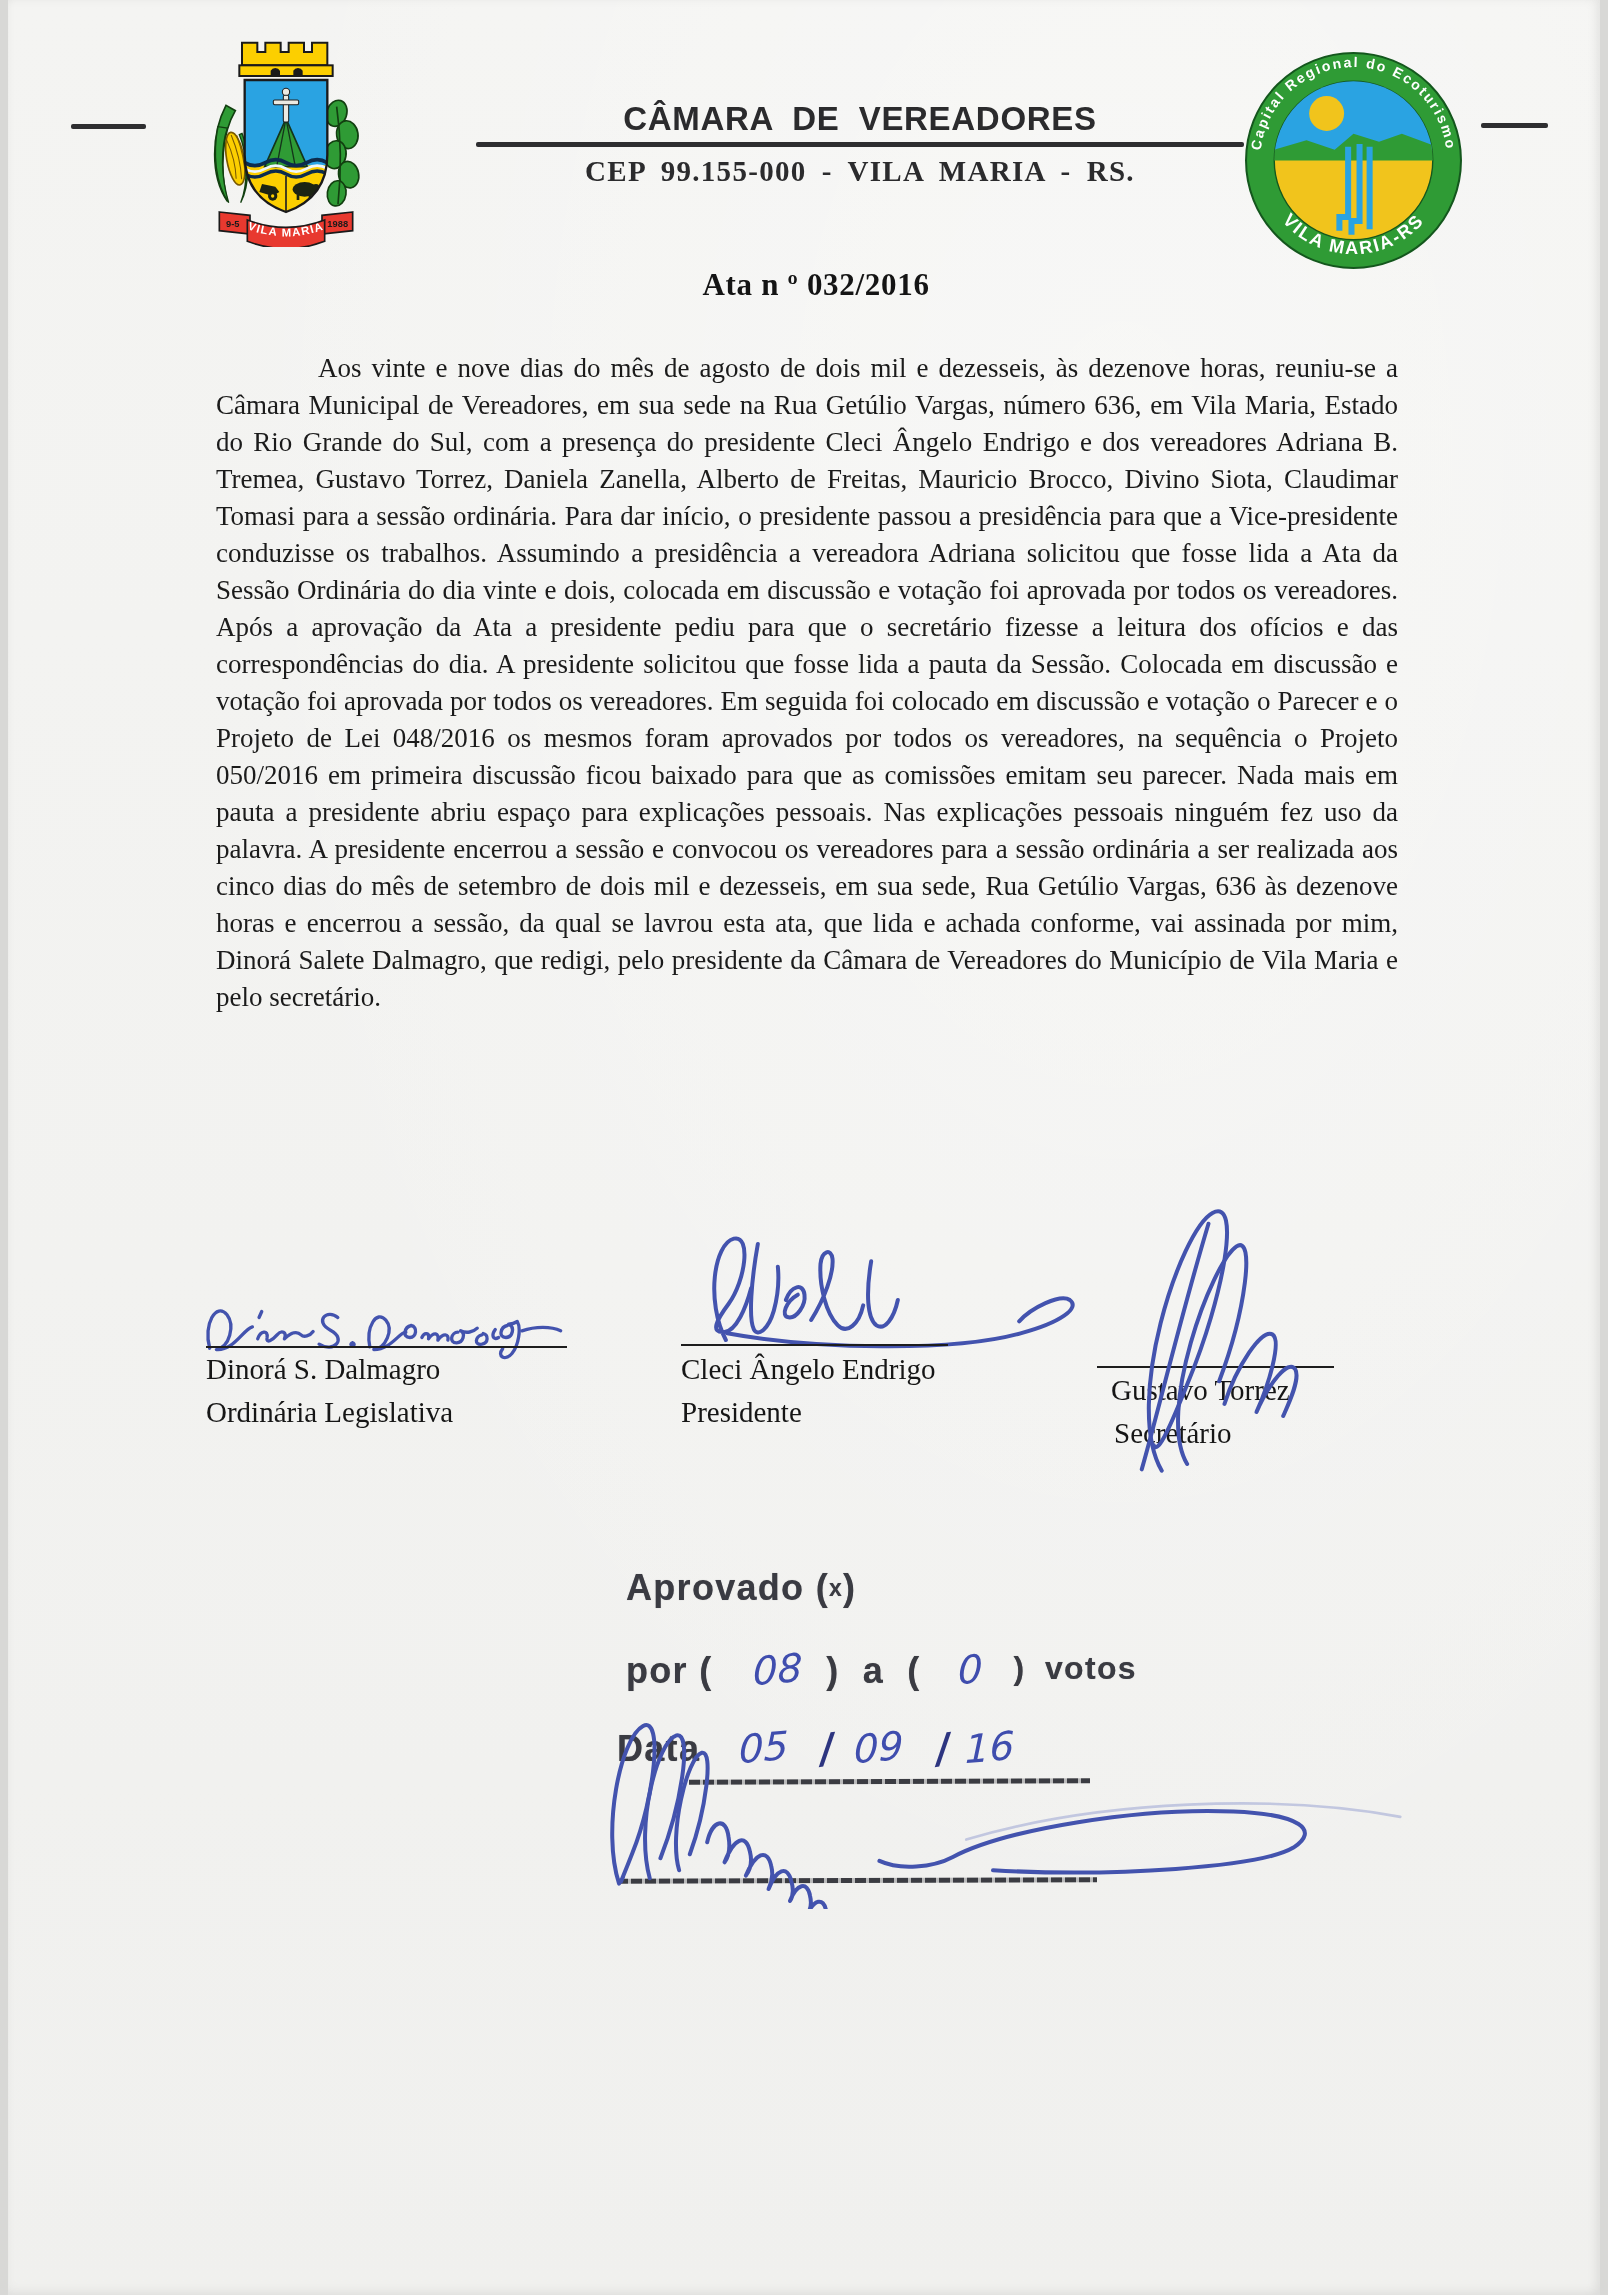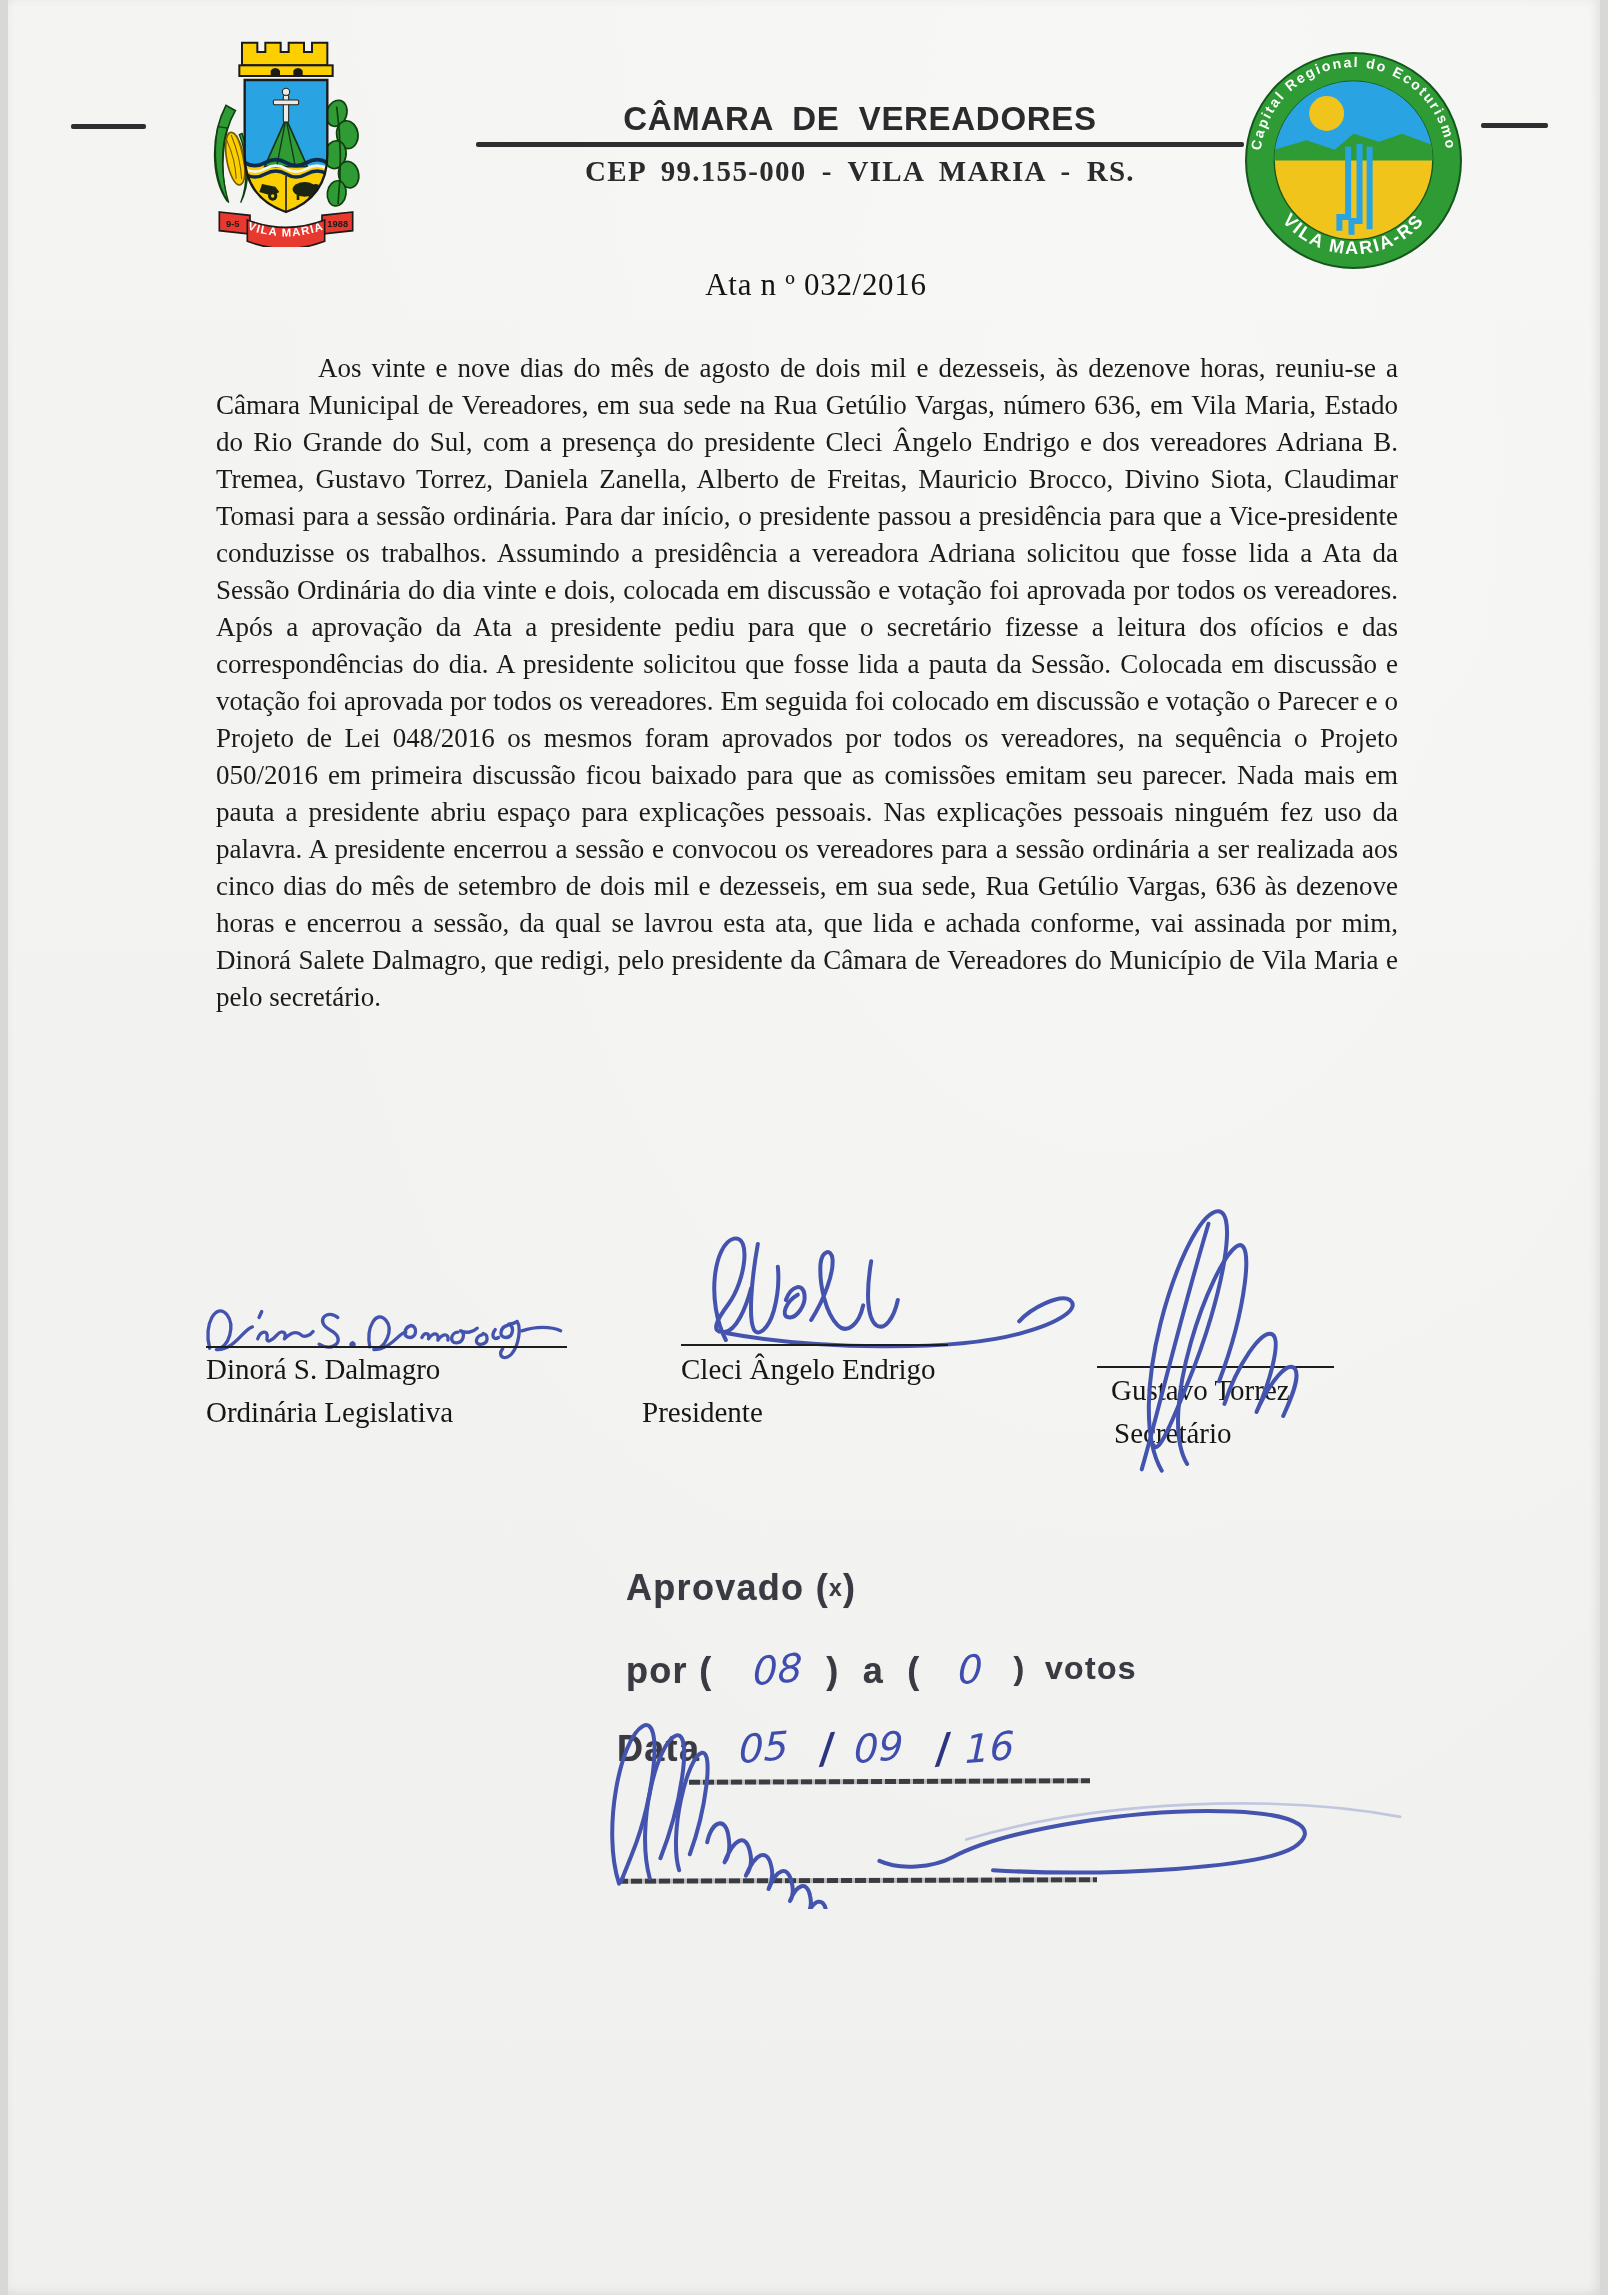--- a/index.html
+++ b/index.html
@@ -31,21 +31,21 @@
     left:468px;top:155px;width:768px;text-align:center;
     font-family:Liberation Serif, serif;font-weight:bold;
     font-size:29px;letter-spacing:1.3px;word-spacing:6.7px;color:#2b2b2d;
   }
   .crest{left:198px;top:33px;width:160px;height:214px;}
   .seal{left:1234px;top:49px;width:223px;height:223px;}
 
   
   .doc-title{
     left:601px;top:267px;width:414px;text-align:center;
-    font-weight:normal;font-size:31px;letter-spacing:0.7px;color:#141414;
+    font-weight:bold;font-size:31px;letter-spacing:0.7px;color:#141414;
   }
   .doc-body{
     left:208px;top:350px;width:1182px;
     font-size:27px;line-height:37px;text-align:justify;
     text-indent:102px;color:#1b1b1b;
   }
 
   
   .sig-line{background:#1d1d1d;height:2px;}
   .sig-name{font-size:29px;color:#161616;white-space:nowrap;}
@@ -223,21 +223,21 @@
       <path d="M88,180 C58,122 70,36 100,28 C126,22 118,90 92,126 C74,150 64,170 86,168 C104,166 118,132 126,102"></path>
       <path d="M136,36 C126,92 122,148 130,164 C136,176 152,164 160,136 C166,114 168,90 166,70"></path>
       <path d="M178,120 C186,98 204,94 206,112 C208,128 194,148 182,146 C170,144 178,122 196,112"></path>
       <path d="M216,150 C236,118 250,80 248,58 C246,42 232,46 230,66 C228,98 238,140 256,158 C270,172 288,156 294,128"></path>
       <path d="M306,62 C298,110 300,148 314,158 C326,166 340,148 346,120"></path>
       <path d="M90,170 C220,194 430,198 530,170 C590,154 620,132 604,120 C590,110 546,132 528,152"></path>
     </g>
   </svg>
   <div class="abs sig-line" style="left:673px;top:1344px;width:267px"></div>
   <div class="abs sig-name" style="left:673px;top:1353px">Cleci Ângelo Endrigo</div>
-  <div class="abs sig-role" style="left:634px;top:1396px">Presidente</div>
+  <div class="abs sig-role" style="left:673px;top:1396px">Presidente</div>
 
   <div class="abs sig-line" style="left:1089px;top:1366px;width:237px"></div>
   <div class="abs sig-name" style="left:1103px;top:1374px">Gustavo Torrez</div>
   <div class="abs sig-role" style="left:1106px;top:1417px">Secretário</div>
   <svg class="abs" style="left:1079px;top:1182px" width="277" height="301" viewBox="0 0 415 450">
     <g class="ink" stroke-width="6">
       <path d="M112,432 C54,332 140,72 188,46 C232,22 204,172 152,298 C128,358 106,410 100,394"></path>
       <path d="M150,422 C104,346 186,122 224,96 C252,78 238,192 198,298"></path>
       <path d="M182,62 C140,202 104,354 82,430"></path>
       <path d="M206,332 C224,276 262,218 278,228 C292,238 272,304 254,344 C272,302 302,264 312,280 C320,294 302,332 294,350"></path>

